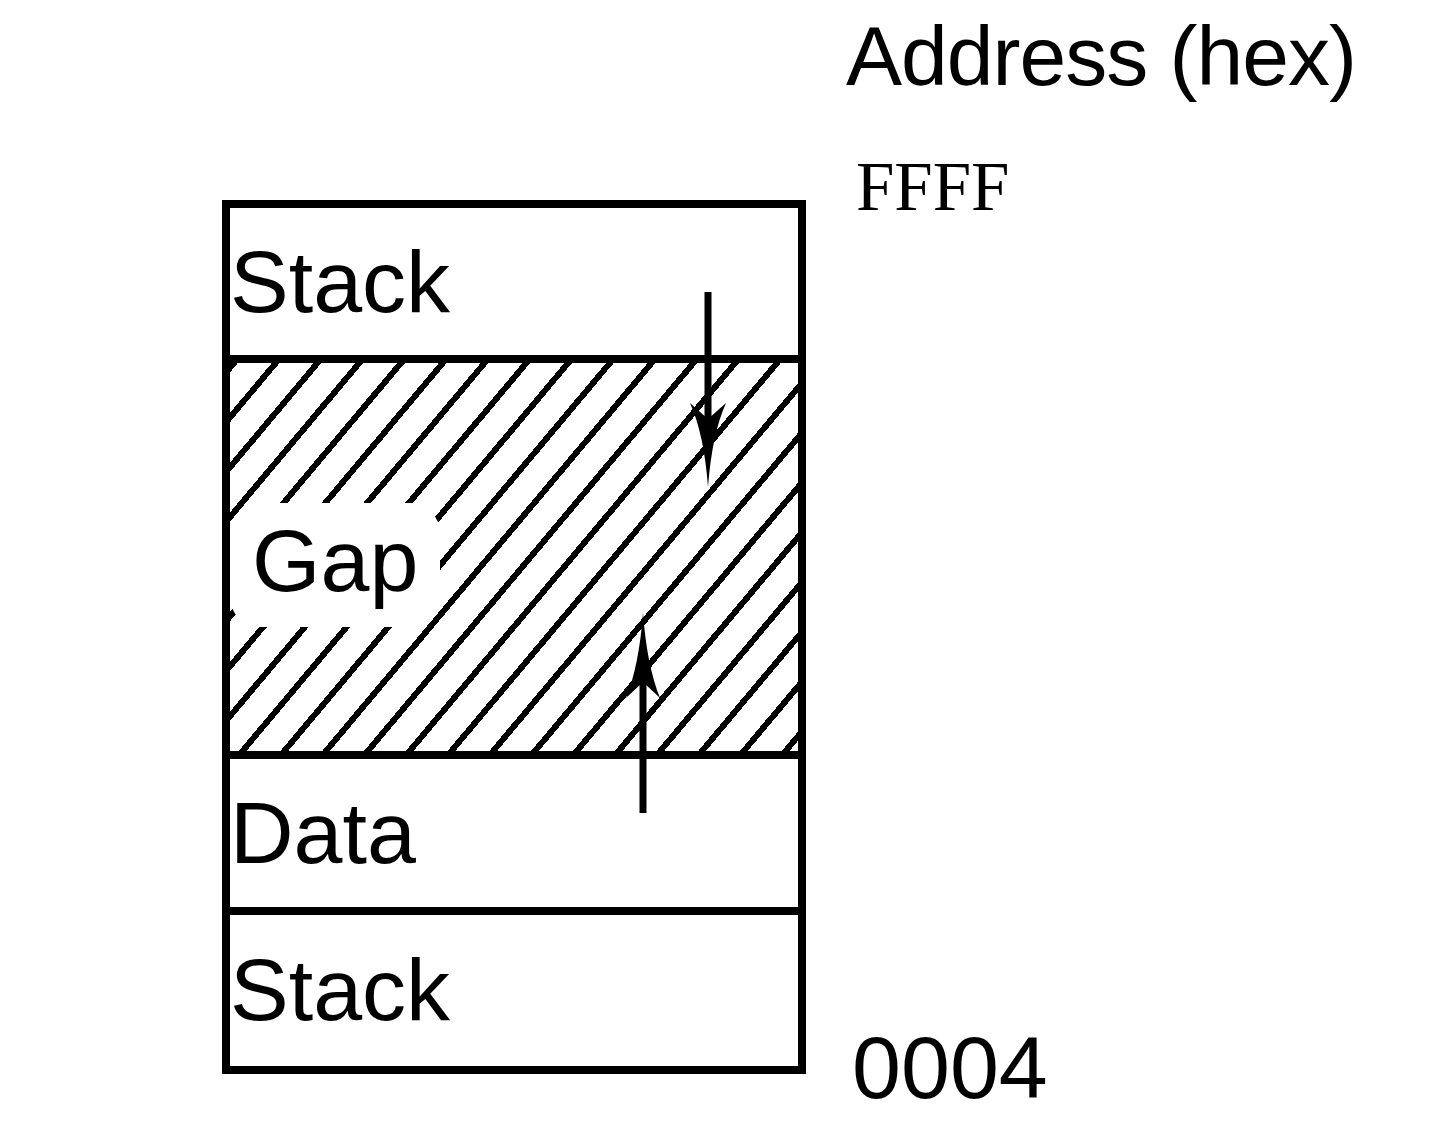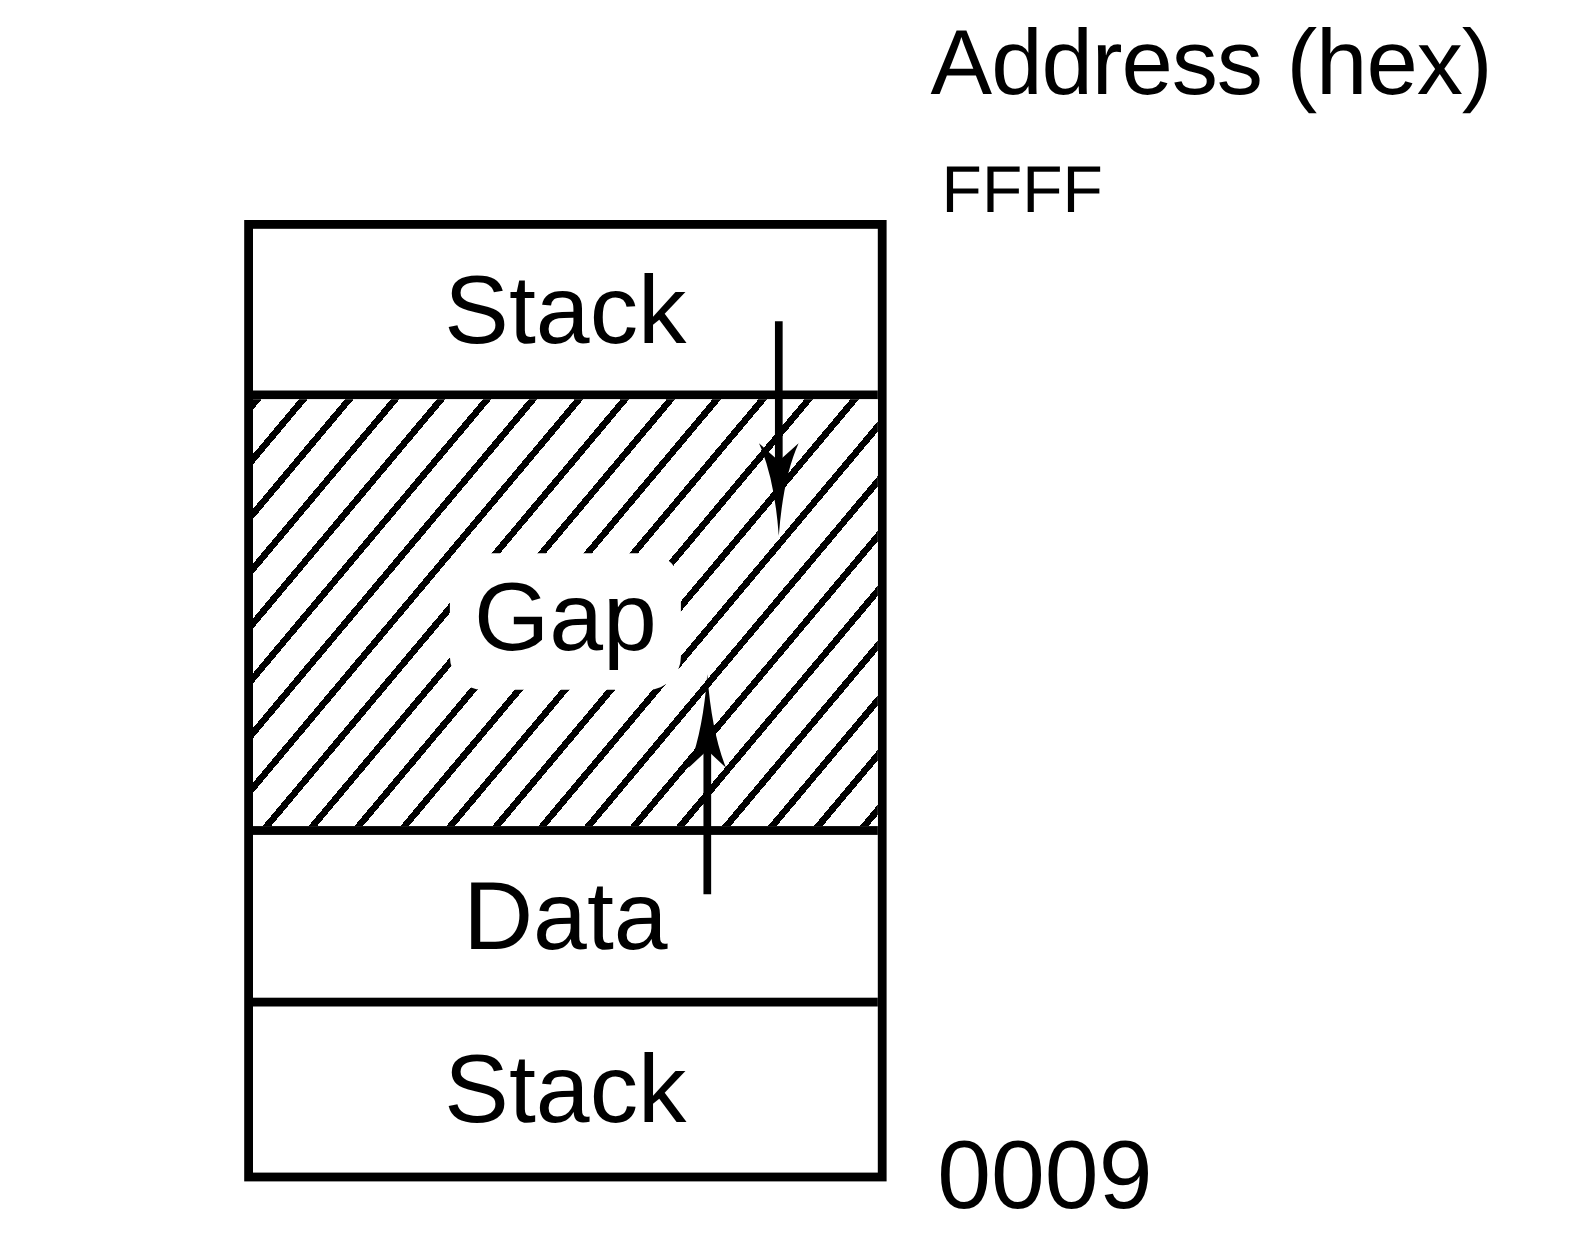--- a/index.html
+++ b/index.html
@@ -24,24 +24,25 @@
     top: 10px;
     font-size: 84px;
     line-height: 1.1;
     letter-spacing: -1px;
     white-space: nowrap;
     text-align: right;
   }
   .addr-top {
     position: absolute;
     left: 856px;
-    top: 140px;
-    font-size: 60px;
+    top: 150px;
+    font-size: 69px;
     line-height: 1.1;
     white-space: nowrap;
+    font-family: Liberation Serif, serif;
   }
   .addr-bottom {
     position: absolute;
     left: 852px;
     top: 1020px;
     font-size: 88px;
     line-height: 1.1;
     white-space: nowrap;
   }
 
@@ -56,21 +57,21 @@
     box-sizing: border-box;
     background: #ffffff;
     display: flex;
     flex-direction: column;
   }
   .seg {
     position: relative;
     box-sizing: border-box;
     display: flex;
     align-items: center;
-    justify-content: center;
+    justify-content: flex-start;
   }
   .seg-stack { height: 171px; border-bottom: 8px solid #000000; }
   .seg-gap   { height: 436px; border-bottom: 8px solid #000000;
                background:
                  repeating-linear-gradient(130deg,
                    #000000 0px, #000000 6px,
                    #ffffff 6px, #ffffff 32px); }
   .seg-data  { height: 172px; border-bottom: 8px solid #000000; }
   .seg-text  { height: 167px; }
 
@@ -98,21 +99,21 @@
 </style>
 </head>
 <body>
 
 <div class="canvas">
 
   <div class="addr-title">Address (hex)</div>
 
   <div class="addr-top">FFFF</div>
 
-  <div class="addr-bottom">0009</div>
+  <div class="addr-bottom">0004</div>
 
   <div class="memory-box">
     <div class="seg seg-stack">
       <span class="seg-label">Stack</span>
     </div>
     <div class="seg seg-gap">
       <span class="seg-label gap-label">Gap</span>
     </div>
     <div class="seg seg-data">
       <span class="seg-label">Data</span>

